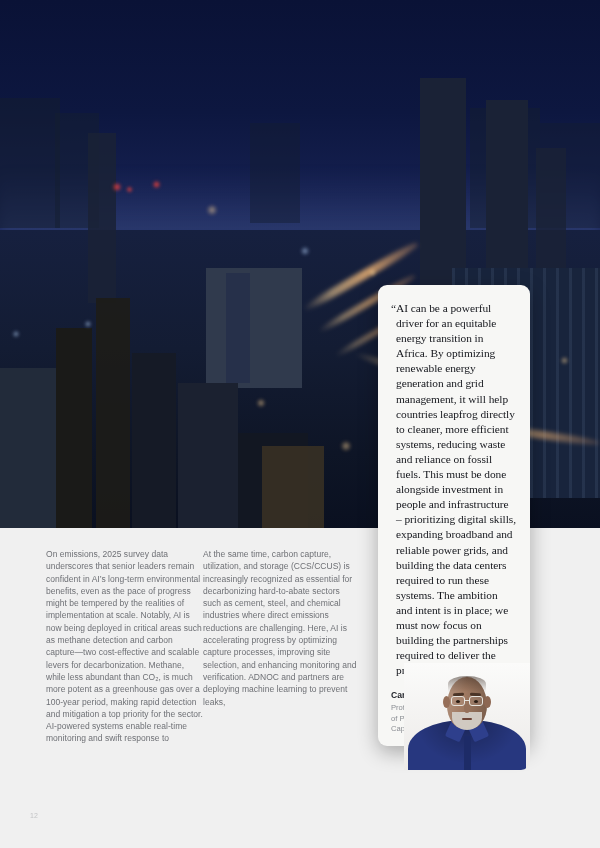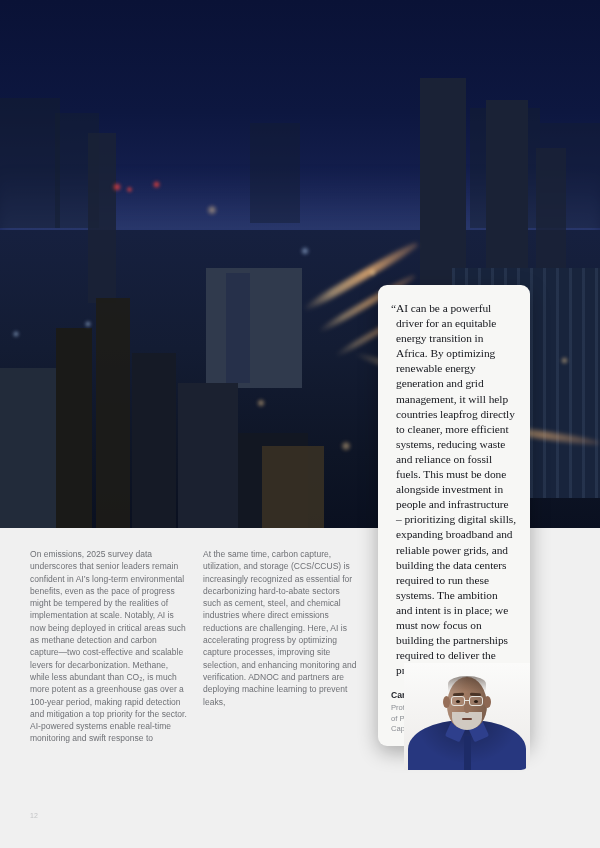--- a/index.html
+++ b/index.html
@@ -177,21 +177,21 @@
     background:linear-gradient(to bottom, rgba(60,45,36,0.55), rgba(120,95,78,0));
     border-radius:50% 50% 0 0;
   }
 
   
   .col {
     position:absolute; top:548px; width:157px;
     font-size:8.5px; line-height:12.3px; color:#6e7075;
     letter-spacing:0.02px;
   }
-  .col-1 { left:30px; }
+  .col-1 { left:46px; }
   .col-2 { left:203px; }
   .col p + p { margin-top:10px;font-style:italic; }
 
   .page-num {
     position:absolute; left:30px; top:812px;
     font-size:7px; color:#c3c4c6;
   }
 </style>
 </head>
 <body>

